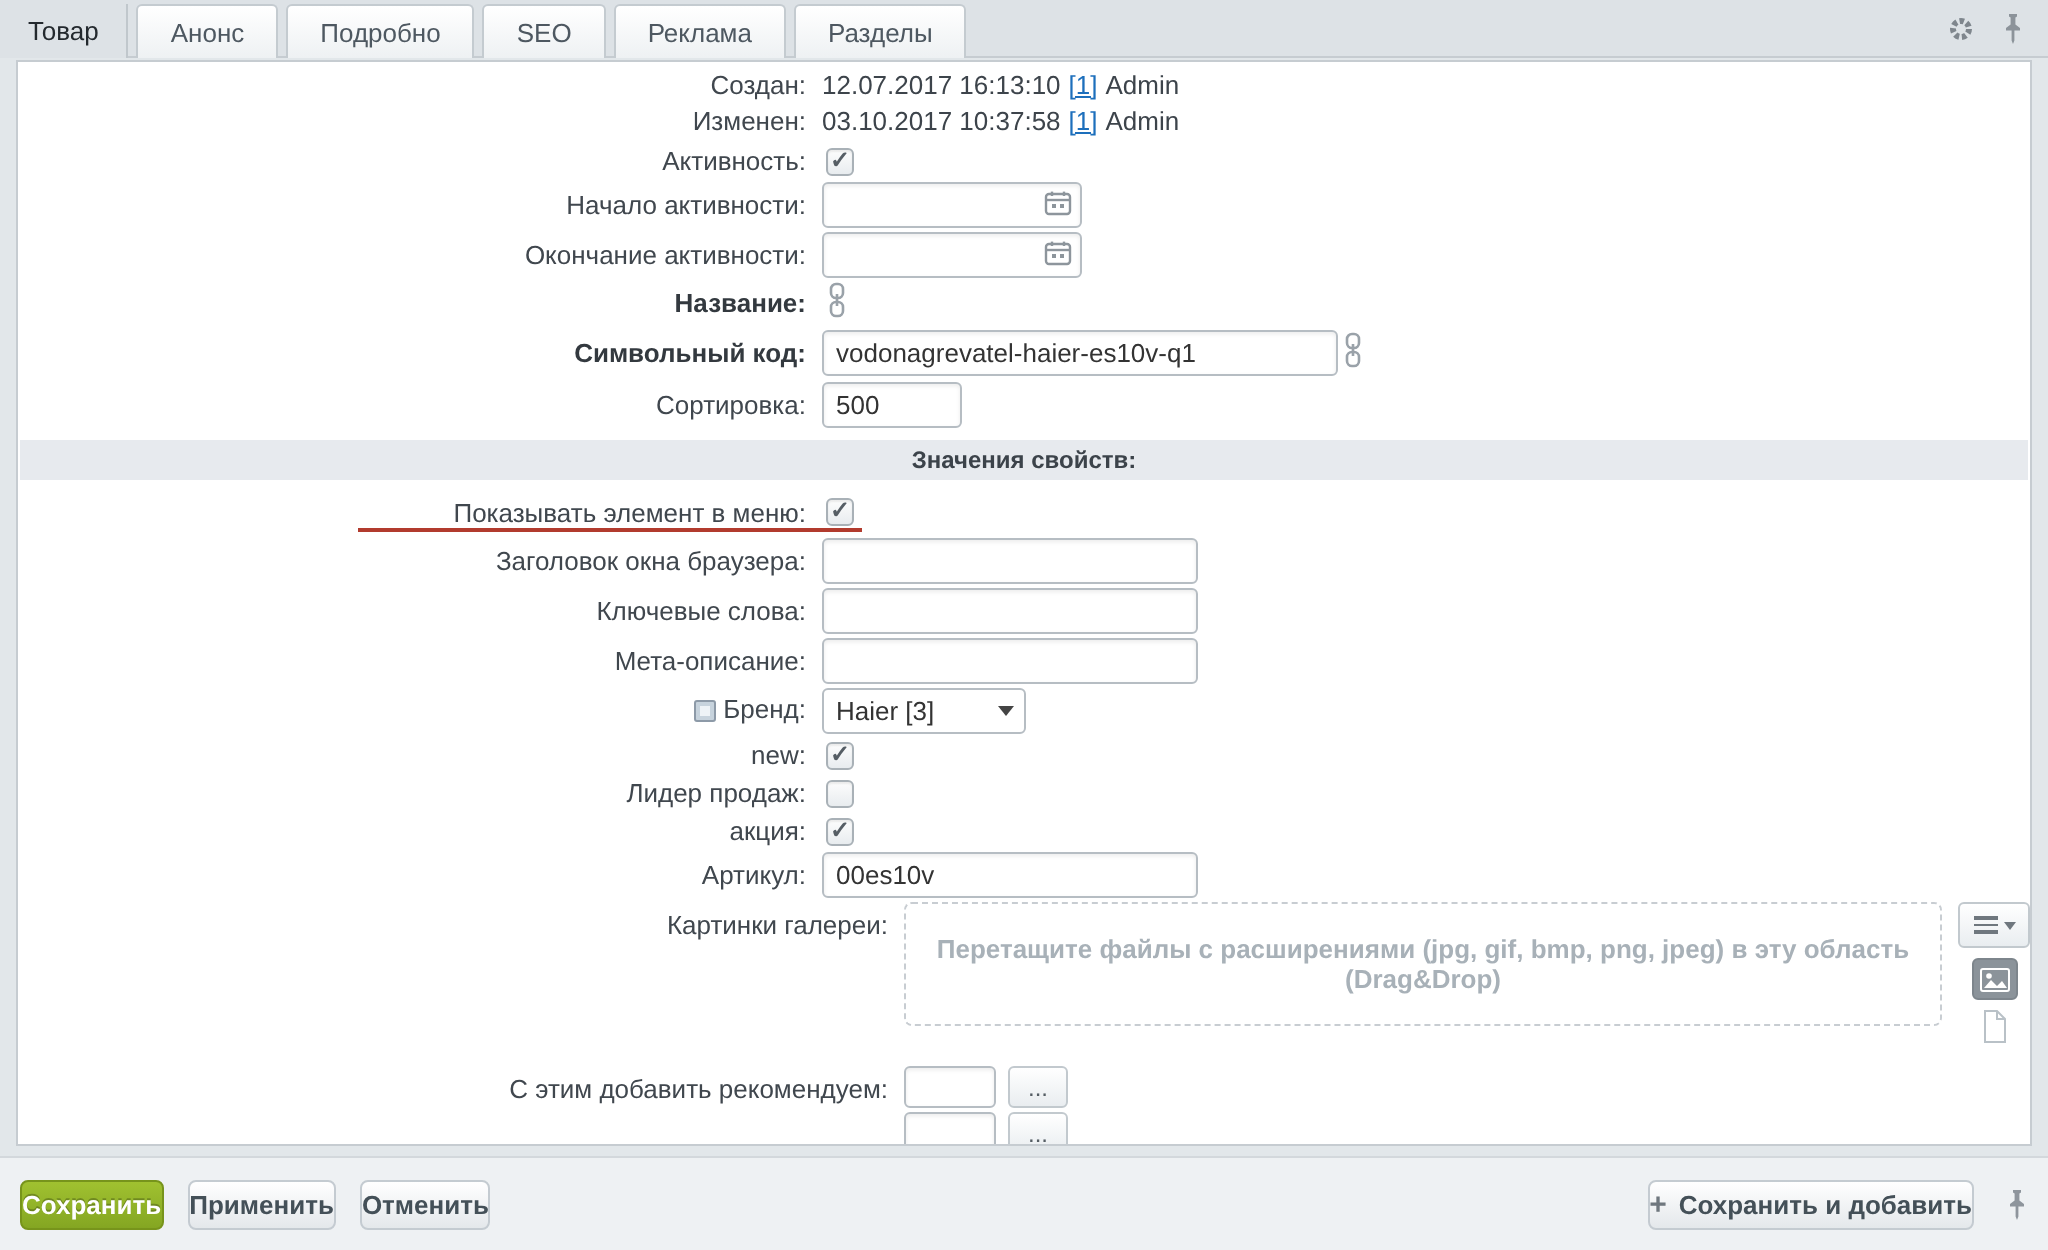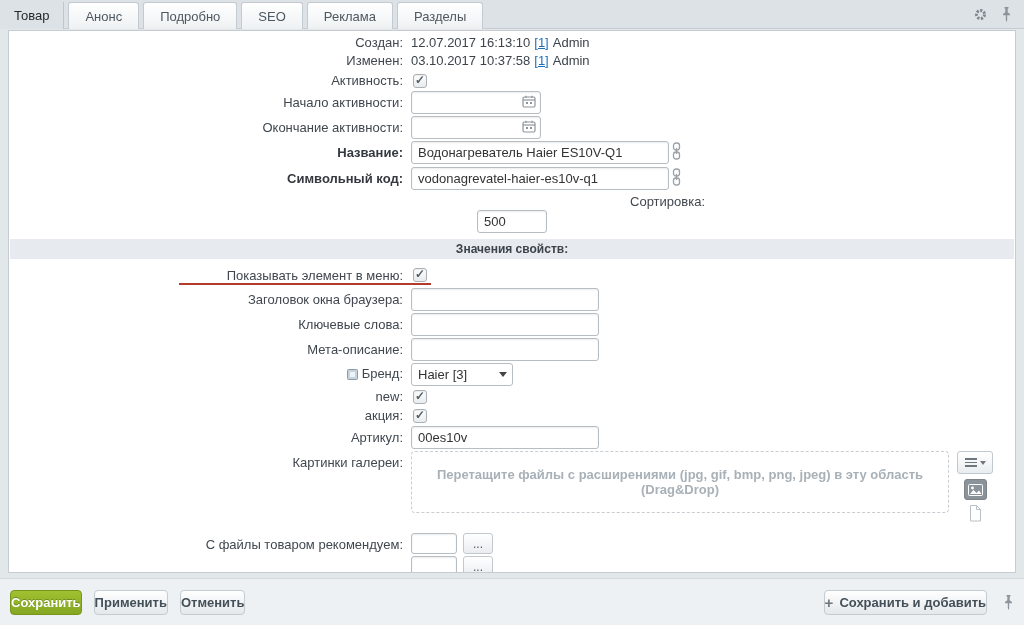--- a/index.html
+++ b/index.html
@@ -40,23 +40,23 @@
   .panel {
     position: absolute; left:8px; top:30px; width:1008px; height:543px;
     background:#fff; border:1px solid #c6ccd1;
     overflow:hidden;
     padding-top:3px;
   }
   .row { display:flex; align-items:center; min-height:17px; margin-bottom:1px; position:relative; }
   .row.gap2 { margin-bottom:2px; }
   .row.gap3 { margin-bottom:3px; }
   .row.gap5 { margin-bottom:2px; }
-  .row.gap6 { margin-bottom:6px;flex-direction:column; }
+  .row.gap6 { margin-bottom:6px; }
   .row.gap8 { margin-bottom:8px; }
-  .row.top { align-items:flex-start; }
+  .row.top { align-items:flex-start;padding-left:41px; }
   .lbl {
     width:402px; text-align:right; padding-right:8px; flex:none;
     color:#40474e; font-size:13px; line-height:17px;
   }
   .lbl.b { font-weight:bold; color:#33393f; }
   .val { display:flex; align-items:center; gap:4px; color:#3d444b; }
   a.lnk { color:#1d6fbc; text-decoration:underline; cursor:pointer; }
 
   .inp {
     height:21px; border:1px solid #b6bdc3; border-radius:3px;
@@ -239,21 +239,20 @@
             <line x1="10" y1="0.8" x2="10" y2="3" stroke="#8d959c" stroke-width="1.2"></line>
             <rect x="4" y="7" width="2" height="2" fill="#8d959c"></rect>
             <rect x="8" y="7" width="2" height="2" fill="#8d959c"></rect>
           </svg>
       </span>
     </span>
   </div>
 
   <div class="row gap3">
     <div class="lbl b">Название:</div>
-    <input class="inp tall w-wide" value="Водонагреватель Haier ES10V-Q1" style="">
     <span style="margin-left:3px">
       <svg width="9" height="18" viewBox="0 0 9 18">
           <rect x="1.5" y="1" width="6" height="7" rx="2.5" fill="none" stroke="#9aa2a9" stroke-width="1.3"></rect>
           <rect x="1.5" y="10" width="6" height="7" rx="2.5" fill="none" stroke="#9aa2a9" stroke-width="1.3"></rect>
           <line x1="4.5" y1="6" x2="4.5" y2="12" stroke="#9aa2a9" stroke-width="1.3"></line>
         </svg>
     </span>
   </div>
 
   <div class="row gap3">
@@ -311,20 +310,24 @@
       </select>
       <span class="sel-arrow"></span>
     </span>
   </div>
 
   <div class="row gap2">
     <div class="lbl">new:</div>
     <input type="checkbox" checked="" style="">
   </div>
 
+  <div class="row gap2">
+    <div class="lbl">Лидер продаж:</div>
+    <input type="checkbox" style="">
+  </div>
 
   <div class="row gap2">
     <div class="lbl">акция:</div>
     <input type="checkbox" checked="" style="">
   </div>
 
   <div class="row gap2">
     <div class="lbl">Артикул:</div>
     <input class="inp tall w-mid" value="00es10v" style="">
   </div>
@@ -351,21 +354,21 @@
       <span>
         <svg width="14" height="17" viewBox="0 0 14 17">
             <path d="M2.5 0.5h6l4 4v11.5h-10z" fill="#fff" stroke="#b9c1c7"></path>
             <path d="M8.5 0.5v4h4" fill="none" stroke="#b9c1c7"></path>
           </svg>
       </span>
     </div>
   </div>
 
   <div class="row top">
-    <div class="lbl" style="padding-top:3px">С файлы товаром рекомендуем:</div>
+    <div class="lbl" style="padding-top:3px">С этим добавить рекомендуем:</div>
     <div class="rec-group">
       <div class="rec-row">
         <input class="inp w-rec" value="" style="">
         <button class="btn-dots">...</button>
       </div>
       <div class="rec-row">
         <input class="inp w-rec" value="" style="">
         <button class="btn-dots">...</button>
       </div>
 

